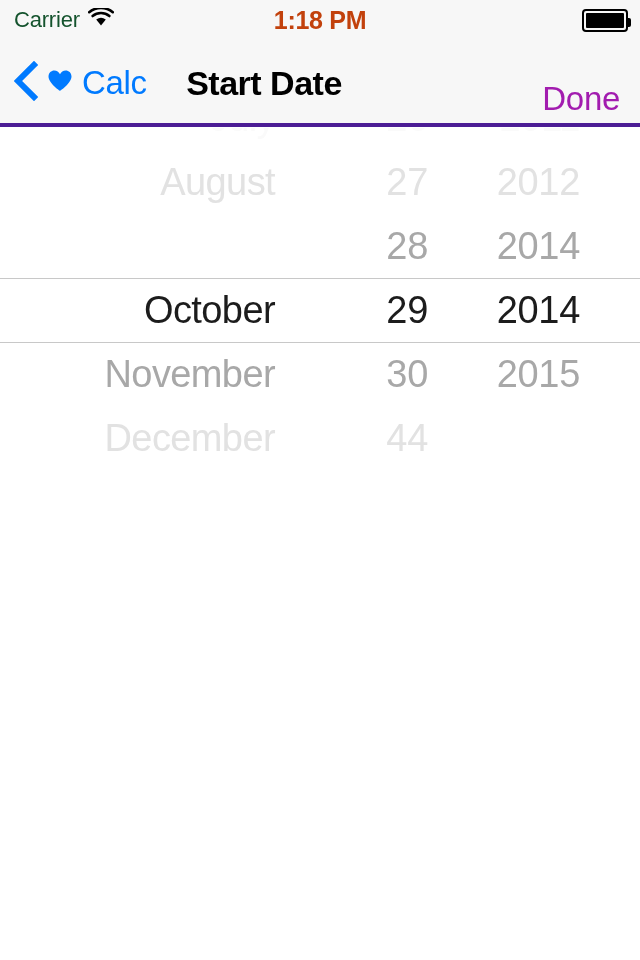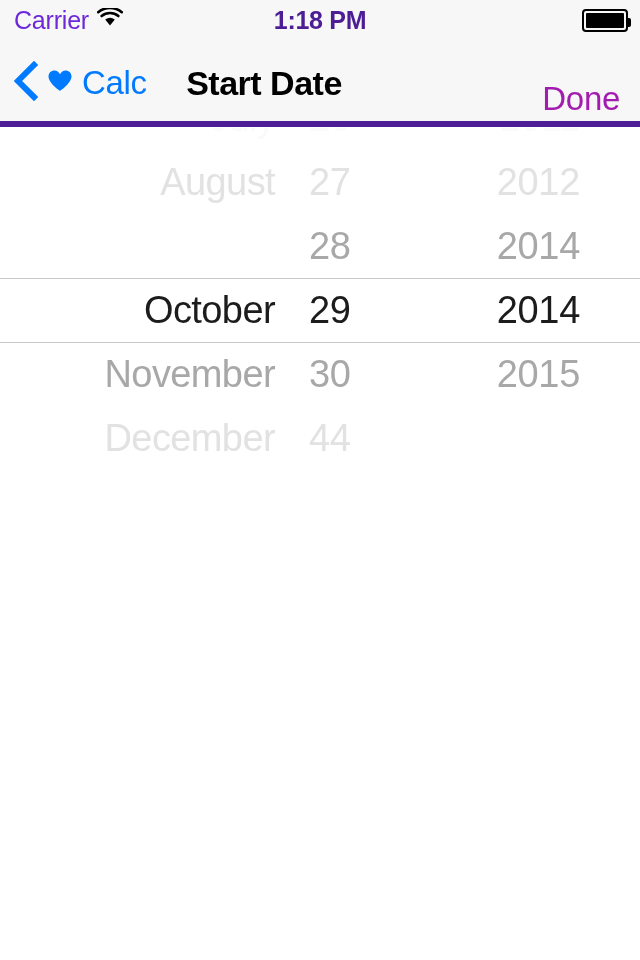--- a/index.html
+++ b/index.html
@@ -27,33 +27,33 @@
     align-items: center;
   }
   .status-left {
     position: absolute;
     left: 14px;
     display: flex;
     align-items: center;
     gap: 8px;
   }
   .carrier-text {
-    font-size: 25px;
-    color: #6d28d9;
+    font-size: 22px;
+    color: #14532d;
     letter-spacing: -0.2px;
   }
   .wifi-icon { display: block; }
   .status-time {
     position: absolute;
     left: 0;
     width: 640px;
     text-align: center;
     font-size: 25px;
     font-weight: bold;
-    color: #4c1d95;
+    color: #c2410c;
     letter-spacing: -0.3px;
   }
   .status-right {
     position: absolute;
     right: 12px;
     display: flex;
     align-items: center;
   }
   .battery {
     position: relative;
@@ -79,21 +79,21 @@
     border-radius: 0 2px 2px 0;
   }
 
   
   .nav-bar {
     position: absolute;
     top: 40px; left: 0;
     width: 640px;
     height: 87px;
     background: #f7f7f7;
-    border-bottom: 6px solid #4c1d95;
+    border-bottom: 4px solid #4c1d95;
     box-sizing: border-box;
   }
   .nav-back {
     position: absolute;
     left: 14px;
     top: 0;
     height: 86px;
     display: flex;
     align-items: center;
     gap: 9px;
@@ -153,23 +153,23 @@
     position: absolute;
     left: 0;
     width: 275px;
     text-align: right;
     font-size: 38px;
     letter-spacing: -0.6px;
     white-space: nowrap;
   }
   .col-day {
     position: absolute;
-    left: 309px;
+    left: 328px;
     width: 100px;
-    text-align: left;
+    text-align: right;
     font-size: 38px;
     letter-spacing: -0.3px;
   }
   .col-year {
     position: absolute;
     left: 440px;
     width: 140px;
     text-align: right;
     font-size: 38px;
     letter-spacing: -0.3px;

